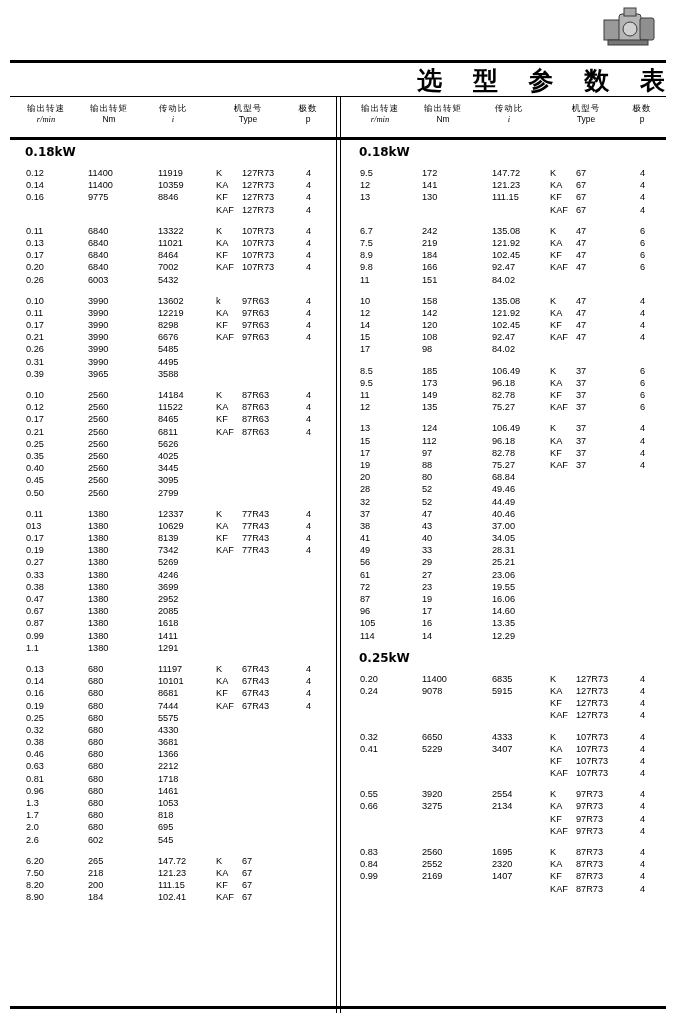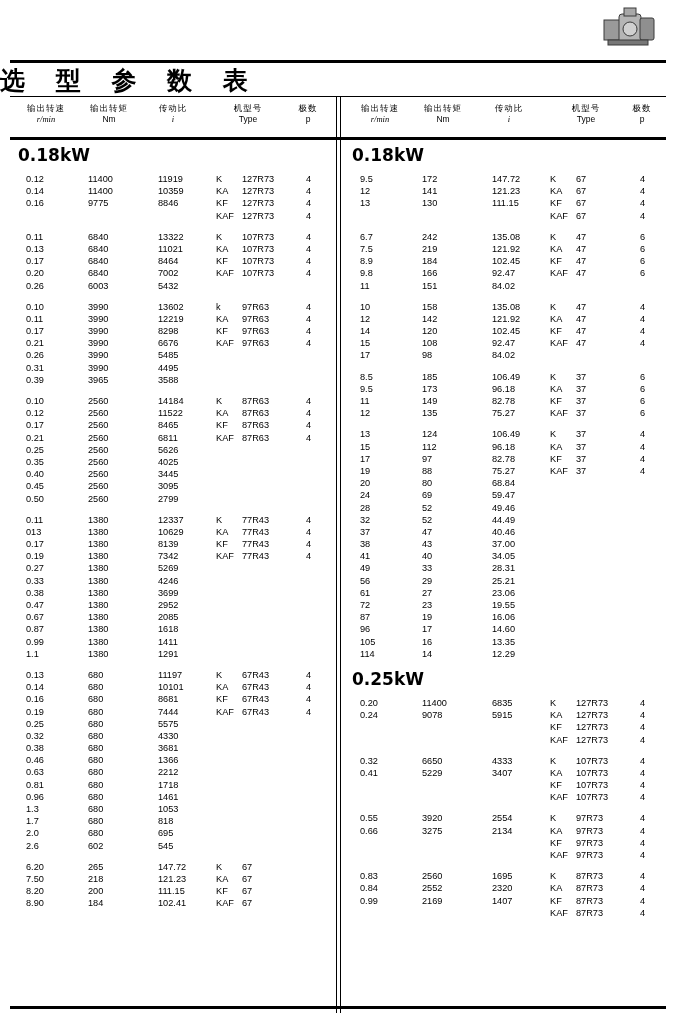--- a/index.html
+++ b/index.html
@@ -19,21 +19,21 @@
   }
   .rule{position:absolute;left:10px;right:10px;background:#000;}
   .rule.thick{height:3px;}
   .rule.thin{height:1px;}
   #r1{top:60px;}
   #r2{top:96px;}
   #r3{top:137px;}
 
   .title{
     position:absolute;left:0;right:0;top:64px;
-    text-align:left;
+    text-align:right;
     font-family:"DejaVu Sans", sans-serif;
     font-size:25px;font-weight:bold;letter-spacing:11px;
   }
 
   
   .heads{position:absolute;top:99px;left:0;width:676px;height:36px;}
   .hcell{position:absolute;text-align:center;font-size:8.5px;line-height:11px;}
   .hcell .cn{font-family:Liberation Sans, sans-serif;letter-spacing:1px;}
   .hcell .en{font-family:"Liberation Serif", serif;font-style:italic;}
   .hcell .en2{font-family:"Liberation Sans",sans-serif;font-style:normal;}
@@ -45,22 +45,22 @@
 
   
   #rbot{top:1006px;}
 
   .col{position:absolute;top:141px;font-size:9.2px;font-family:"Liberation Sans",sans-serif;}
   #colL{left:10px;width:326px;}
   #colR{left:344px;width:322px;}
 
   .kw{
     font-family:"DejaVu Sans", sans-serif;
-    font-size:17px;font-weight:bold;
-    margin:4px 0 8px 8px;
+    font-size:12px;font-weight:bold;
+    margin:4px 0 8px 15px;
   }
   .grp{margin-bottom:9px;}
   .row{height:12.2px;line-height:12.2px;white-space:pre;position:relative;}
   .c1{position:absolute;left:16px;width:54px;text-align:left;}
   .c2{position:absolute;left:78px;width:46px;text-align:left;}
   .c3{position:absolute;left:148px;width:46px;text-align:left;}
   .c4{position:absolute;left:206px;width:22px;text-align:left;}
   .c5{position:absolute;left:232px;width:58px;text-align:left;}
   .c6{position:absolute;left:296px;width:14px;text-align:left;}
 </style>
@@ -233,21 +233,20 @@
         <div class="row"><span class="c1">9.5</span><span class="c2">173</span><span class="c3">96.18</span><span class="c4">KA</span><span class="c5">37</span><span class="c6">6</span></div>
         <div class="row"><span class="c1">11</span><span class="c2">149</span><span class="c3">82.78</span><span class="c4">KF</span><span class="c5">37</span><span class="c6">6</span></div>
         <div class="row"><span class="c1">12</span><span class="c2">135</span><span class="c3">75.27</span><span class="c4">KAF</span><span class="c5">37</span><span class="c6">6</span></div>
       </div>
       <div class="grp">
         <div class="row"><span class="c1">13</span><span class="c2">124</span><span class="c3">106.49</span><span class="c4">K</span><span class="c5">37</span><span class="c6">4</span></div>
         <div class="row"><span class="c1">15</span><span class="c2">112</span><span class="c3">96.18</span><span class="c4">KA</span><span class="c5">37</span><span class="c6">4</span></div>
         <div class="row"><span class="c1">17</span><span class="c2">97</span><span class="c3">82.78</span><span class="c4">KF</span><span class="c5">37</span><span class="c6">4</span></div>
         <div class="row"><span class="c1">19</span><span class="c2">88</span><span class="c3">75.27</span><span class="c4">KAF</span><span class="c5">37</span><span class="c6">4</span></div>
         <div class="row"><span class="c1">20</span><span class="c2">80</span><span class="c3">68.84</span><span class="c4"></span><span class="c5"></span><span class="c6"></span></div>
-        <div class="row"><span class="c1">24</span><span class="c2">69</span><span class="c3">59.47</span><span class="c4"></span><span class="c5"></span><span class="c6"></span></div>
         <div class="row"><span class="c1">28</span><span class="c2">52</span><span class="c3">49.46</span><span class="c4"></span><span class="c5"></span><span class="c6"></span></div>
         <div class="row"><span class="c1">32</span><span class="c2">52</span><span class="c3">44.49</span><span class="c4"></span><span class="c5"></span><span class="c6"></span></div>
         <div class="row"><span class="c1">37</span><span class="c2">47</span><span class="c3">40.46</span><span class="c4"></span><span class="c5"></span><span class="c6"></span></div>
         <div class="row"><span class="c1">38</span><span class="c2">43</span><span class="c3">37.00</span><span class="c4"></span><span class="c5"></span><span class="c6"></span></div>
         <div class="row"><span class="c1">41</span><span class="c2">40</span><span class="c3">34.05</span><span class="c4"></span><span class="c5"></span><span class="c6"></span></div>
         <div class="row"><span class="c1">49</span><span class="c2">33</span><span class="c3">28.31</span><span class="c4"></span><span class="c5"></span><span class="c6"></span></div>
         <div class="row"><span class="c1">56</span><span class="c2">29</span><span class="c3">25.21</span><span class="c4"></span><span class="c5"></span><span class="c6"></span></div>
         <div class="row"><span class="c1">61</span><span class="c2">27</span><span class="c3">23.06</span><span class="c4"></span><span class="c5"></span><span class="c6"></span></div>
         <div class="row"><span class="c1">72</span><span class="c2">23</span><span class="c3">19.55</span><span class="c4"></span><span class="c5"></span><span class="c6"></span></div>
         <div class="row"><span class="c1">87</span><span class="c2">19</span><span class="c3">16.06</span><span class="c4"></span><span class="c5"></span><span class="c6"></span></div>

